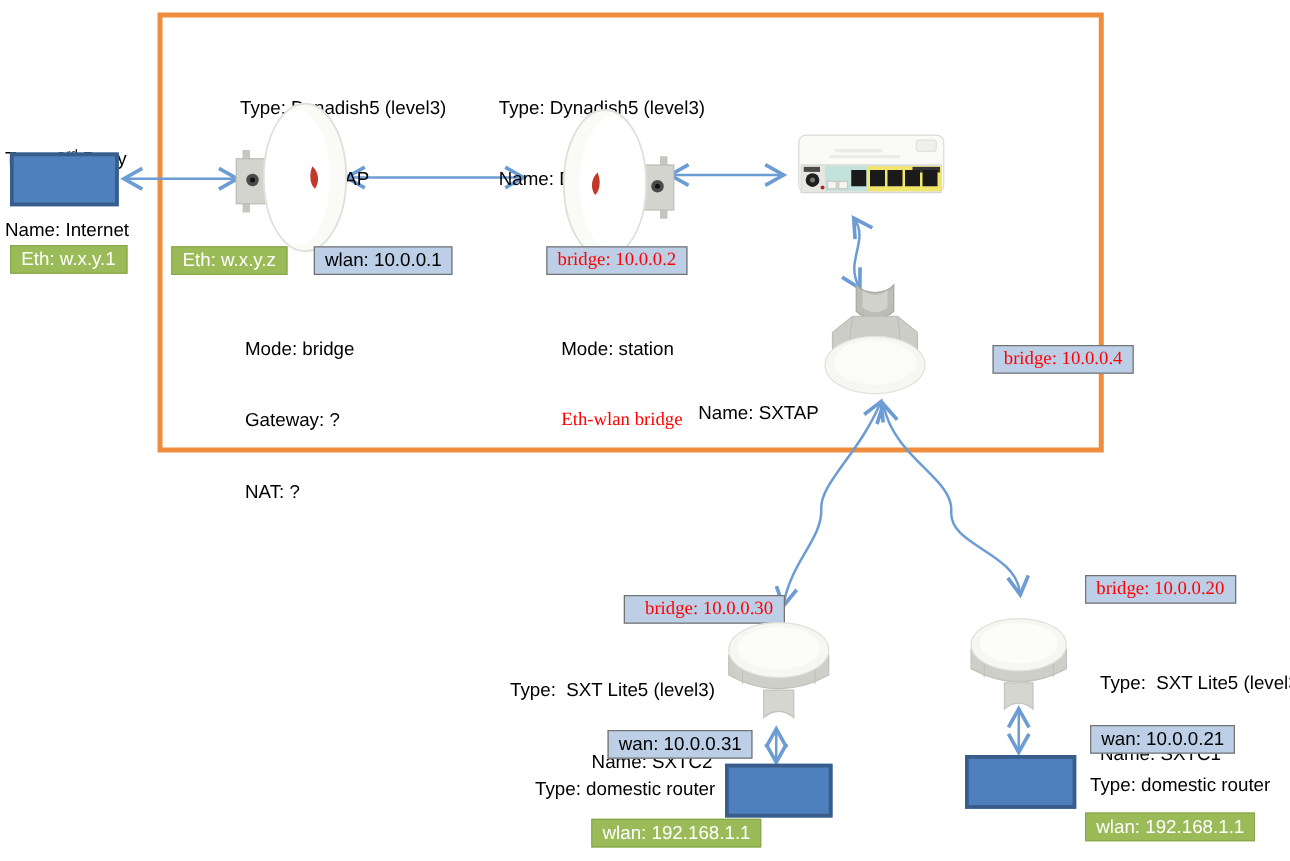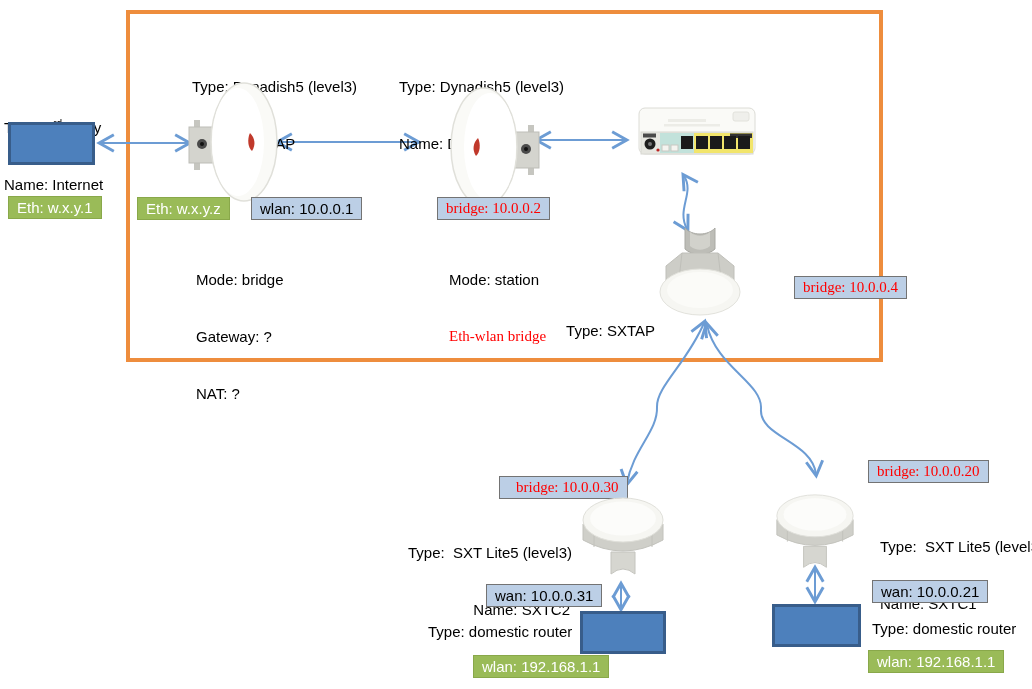--- a/index.html
+++ b/index.html
@@ -134,21 +134,21 @@
     <path d="M33,2 C40,10 56,10 63,2 L63,23 C56,30 40,30 33,23 Z" fill="#BDBDB7" stroke="#A9A9A3"></path>
     <path d="M38,6 C44,11 52,11 58,6 L58,20 C52,25 44,25 38,20 Z" fill="#D2D2CC"></path>
     <polygon points="14,40 30,27 66,27 82,40 82,62 14,62" fill="#CDCDC7" stroke="#BFBFB9"></polygon>
     <line x1="30" y1="27" x2="26" y2="62" stroke="#BFBFB9"></line>
     <line x1="66" y1="27" x2="70" y2="62" stroke="#BFBFB9"></line>
     <ellipse cx="48" cy="66" rx="40" ry="23" fill="#F6F6F2" stroke="#E2E2DC"></ellipse>
     <ellipse cx="48" cy="64" rx="33" ry="18" fill="#FBFBF8"></ellipse>
   </svg>
   <span class="abs lbl lbl-blue red" style="left:794px;top:276px;">bridge: 10.0.0.4</span>
   <div class="abs txt right" style="left:440px;top:283px;width:215px;">
-    <div>Type: SXTAP</div>
+    <div>Name: SXTAP</div>
   </div>
 
   <span class="abs lbl lbl-blue red" style="left:499px;top:476px;padding-left:16px;">bridge: 10.0.0.30</span>
   <div class="abs txt right" style="left:408px;top:505px;width:162px;">
     <div>Type:  SXT Lite5 (level3)</div>
     <div>Name: SXTC2</div>
     <div>Mode: station</div>
   </div>
   <svg class="abs" style="left:580px;top:494px;" width="86" height="88" viewBox="0 0 86 88">
     <path d="M3,30 Q43,52 83,30 L83,46 Q43,68 3,46 Z" fill="#CFCFC9" stroke="#C2C2BC"></path>

